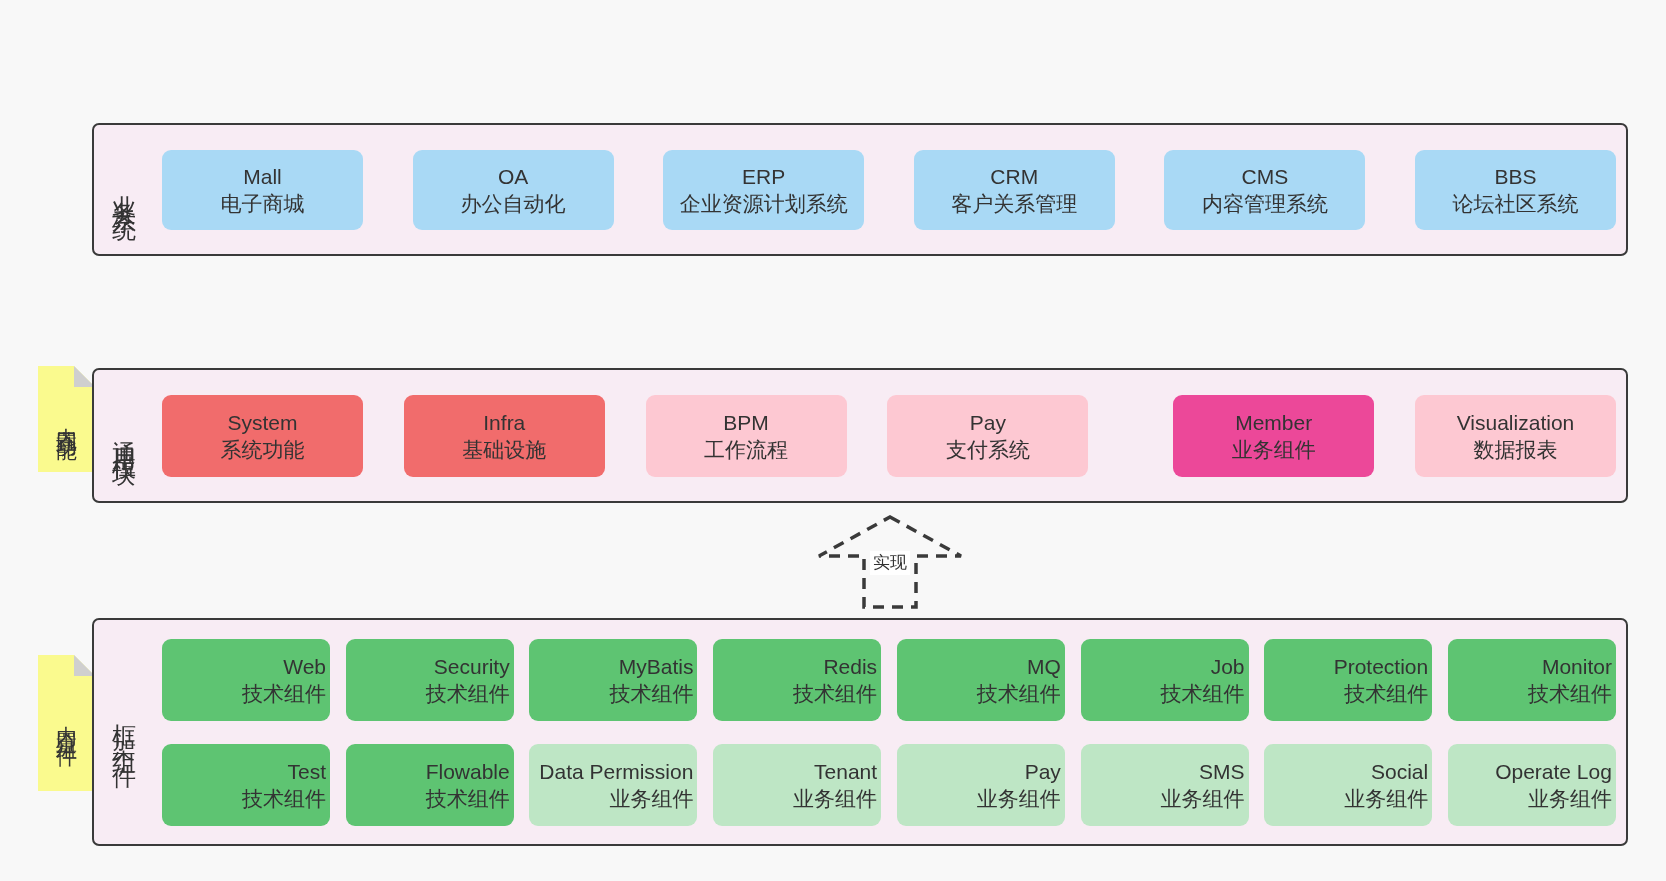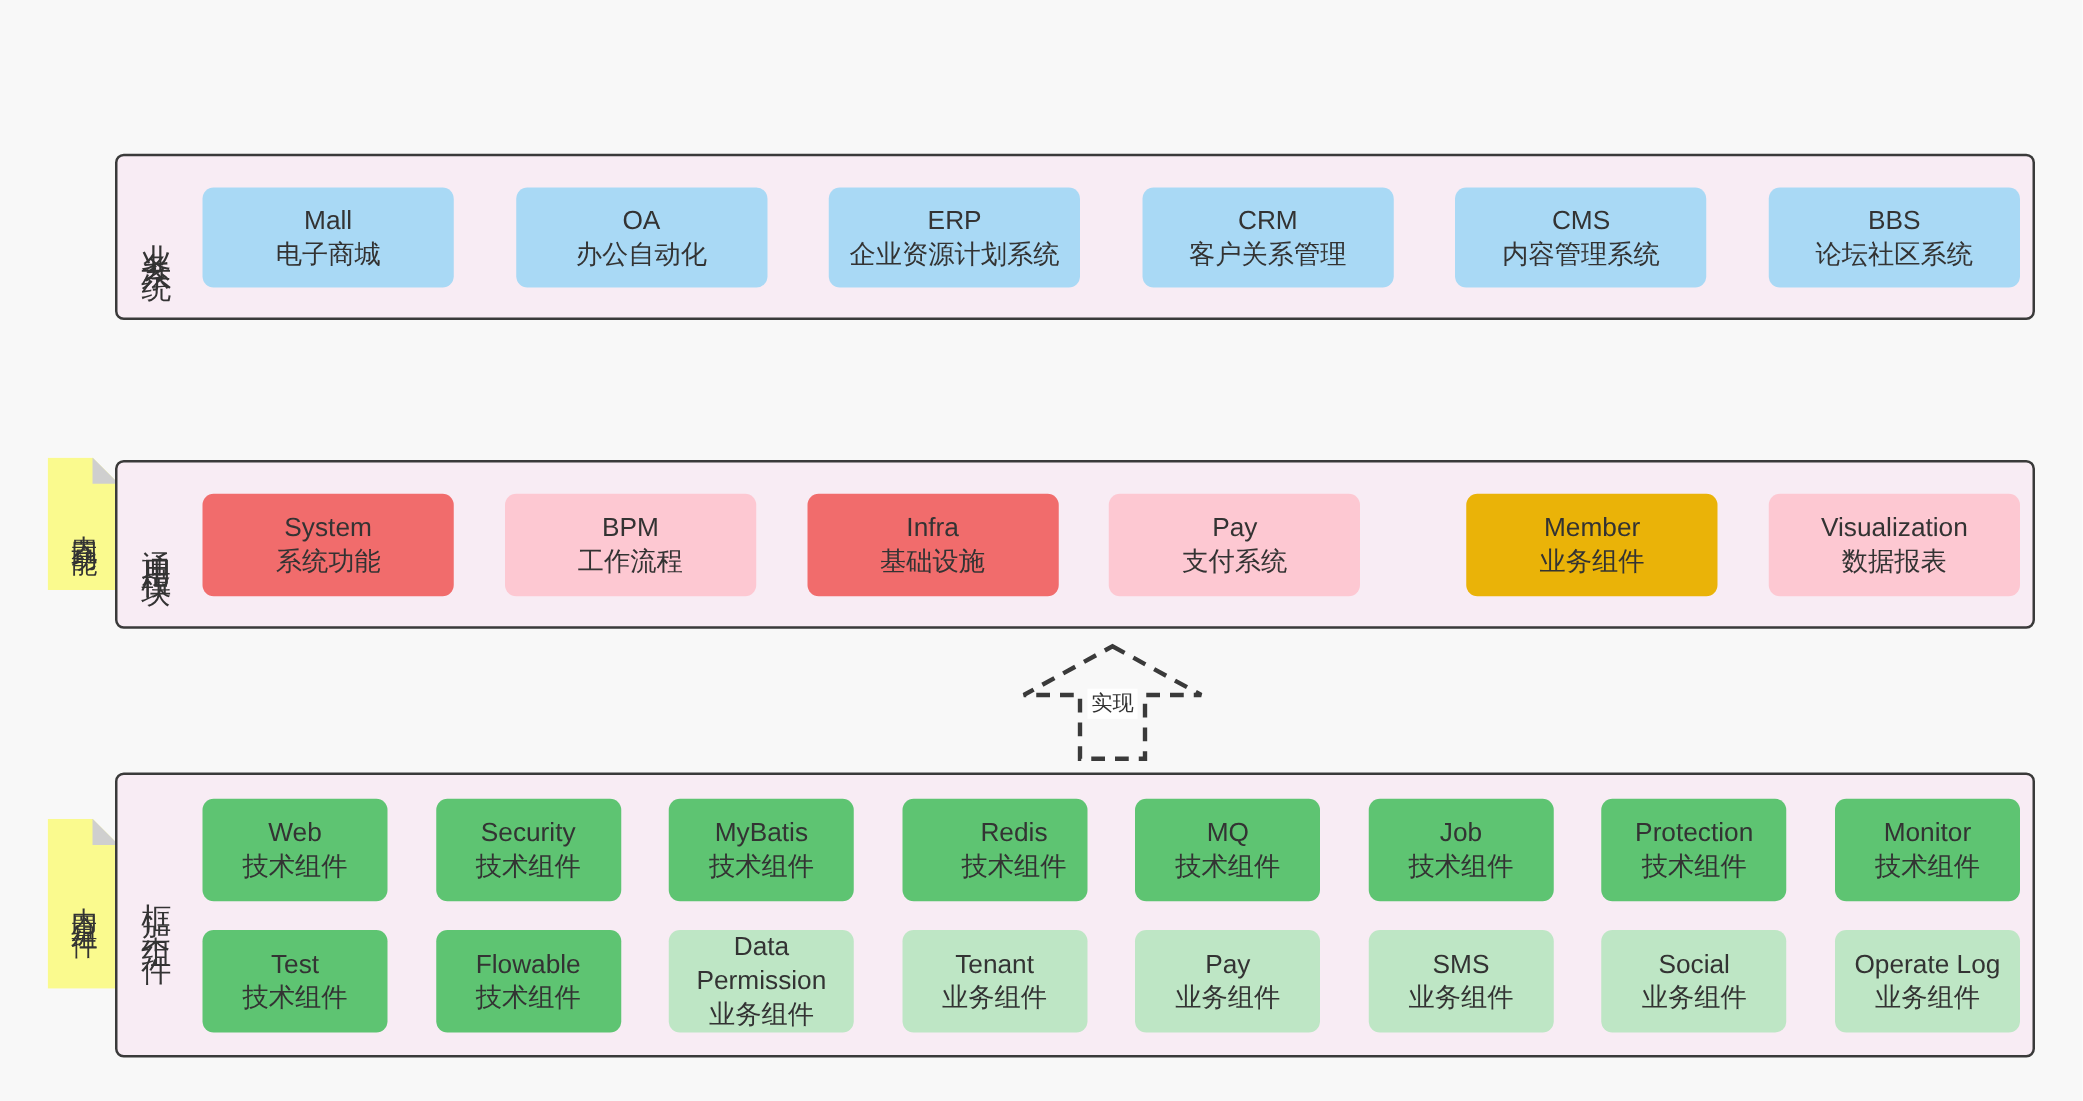--- a/index.html
+++ b/index.html
@@ -23,21 +23,21 @@
   .panel-3 .vlabel{letter-spacing:14px;}
   .rows{flex:1;display:flex;flex-direction:column;justify-content:center;gap:23px;padding:0 10px 0 22px;}
   .box-row{display:flex;justify-content:space-between;}
   .box{
     height:82px;border-radius:9px;display:flex;flex-direction:column;
     align-items:center;justify-content:center;text-align:center;
     font-size:21px;line-height:27px;padding:0 4px;box-sizing:border-box;
   }
   .panel-1 .box{height:80px;}
   .panel-1 .box,.panel-2 .box{width:201px;}
-  .panel-3 .box{width:148px;}
+  .panel-3 .box{width:168px;align-items:flex-end;}
   .box .t,.box .s{display:block;}
   
   .note{
     position:absolute;left:38px;width:57px;background:#fafa8e;z-index:1;
     display:flex;align-items:center;justify-content:center;
     clip-path:polygon(0 0,calc(100% - 21px) 0,100% 21px,100% 100%,0 100%);
   }
   .note-1{top:366px;height:106px;}
   .note-2{top:655px;height:136px;}
   .note .fold{position:absolute;top:0;right:0;width:21px;height:21px;background:#cfcfcf;}
@@ -104,33 +104,33 @@
 
 
   <div class="panel panel-2">
     <div class="vlabel">通用模块</div>
     <div class="rows">
         <div class="box-row">
           <div class="box" style="background: rgb(241, 108, 108);">
             <span class="t">System</span>
             <span class="s">系统功能</span>
           </div>
+          <div class="box" style="background: rgb(241, 108, 108);">
+            <span class="t">Infra</span>
+            <span class="s">基础设施</span>
+          </div>
           <div class="box" style="background: rgb(253, 200, 210);">
             <span class="t">BPM</span>
             <span class="s">工作流程</span>
           </div>
-          <div class="box" style="background: rgb(241, 108, 108);">
-            <span class="t">Infra</span>
-            <span class="s">基础设施</span>
-          </div>
           <div class="box" style="background: rgb(253, 200, 210);">
             <span class="t">Pay</span>
             <span class="s">支付系统</span>
           </div>
-          <div class="box" style="background: #eab308; margin-left: 44px;">
+          <div class="box" style="background: #ec4899; margin-left: 44px;">
             <span class="t">Member</span>
             <span class="s">业务组件</span>
           </div>
           <div class="box" style="background: rgb(253, 200, 210);">
             <span class="t">Visualization</span>
             <span class="s">数据报表</span>
           </div>
         </div>
       </div>
   </div>

